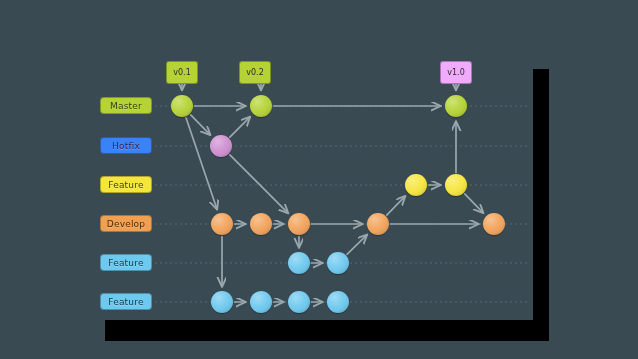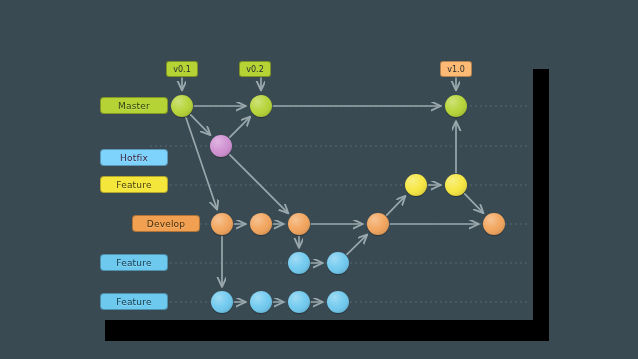--- a/index.html
+++ b/index.html
@@ -40,36 +40,36 @@
   #diagram {
     position: absolute;
     left: 0;
     top: 0;
     width: 638px;
     height: 359px;
   }
   .branch-label {
     position: absolute;
     height: 17px;
-    width: 68px;
+    width: 52px;
     border-radius: 4px;
     box-sizing: border-box;
     display: flex;
     align-items: center;
     justify-content: center;
     font-size: 9px;
     font-family: "DejaVu Sans", sans-serif;
     color: #2c2c2c;
     letter-spacing: .2px;
     border: 1px solid rgba(0,0,0,.28);
     text-shadow: 0 1px 0 rgba(255,255,255,.25);
   }
   .tag-label {
     position: absolute;
-    height: 16px;
+    height: 23px;
     width: 32px;
     border-radius: 3px;
     box-sizing: border-box;
     display: flex;
     align-items: center;
     justify-content: center;
     font-size: 8px;
     color: #2c2c2c;
     border: 1px solid rgba(0,0,0,.3);
     font-family: "DejaVu Sans", sans-serif;
@@ -215,25 +215,25 @@
         <g>
           <circle cx="338" cy="303.2" r="11" fill="#000000" fill-opacity="0.22"></circle>
           <circle cx="338" cy="302" r="11" fill="#6ec9ef"></circle>
           <circle cx="338" cy="302" r="11" fill="url(#gloss)"></circle>
         </g>
       </g>
   </svg>
 
   <div id="labels-layer">
       <div class="branch-label" style="background: rgb(181, 211, 52); left: 100px; top: 97px; color: rgb(50, 66, 12);">Master</div>
-      <div class="branch-label" style="background: #7dd3fc; left: 100px; top: 149px; color: rgb(61, 35, 64);">Hotfix</div>
+      <div class="branch-label" style="background: #3b82f6; left: 100px; top: 137px; color: rgb(61, 35, 64);">Hotfix</div>
       <div class="branch-label" style="background: rgb(245, 230, 60); left: 100px; top: 176px; color: rgb(74, 66, 8);">Feature</div>
-      <div class="branch-label" style="background: rgb(240, 160, 80); left: 100px; top: 215px; color: rgb(74, 44, 6); margin-left: 32px;">Develop</div>
+      <div class="branch-label" style="background: rgb(240, 160, 80); left: 100px; top: 215px; color: rgb(74, 44, 6);">Develop</div>
       <div class="branch-label" style="background: rgb(110, 201, 239); left: 100px; top: 254px; color: rgb(16, 56, 74);">Feature</div>
       <div class="branch-label" style="background: rgb(110, 201, 239); left: 100px; top: 293px; color: rgb(16, 56, 74);">Feature</div>
     </div>
   <div id="tags-layer">
       <div class="tag-label" style="background: rgb(181, 211, 52); left: 166px; top: 61px;">v0.1</div>
       <div class="tag-label" style="background: rgb(181, 211, 52); left: 239px; top: 61px;">v0.2</div>
-      <div class="tag-label" style="background: #fdba74; left: 440px; top: 61px;">v1.0</div>
+      <div class="tag-label" style="background: #f0abfc; left: 440px; top: 61px;">v1.0</div>
     </div>
 
 </div>
 
 </body></html>

